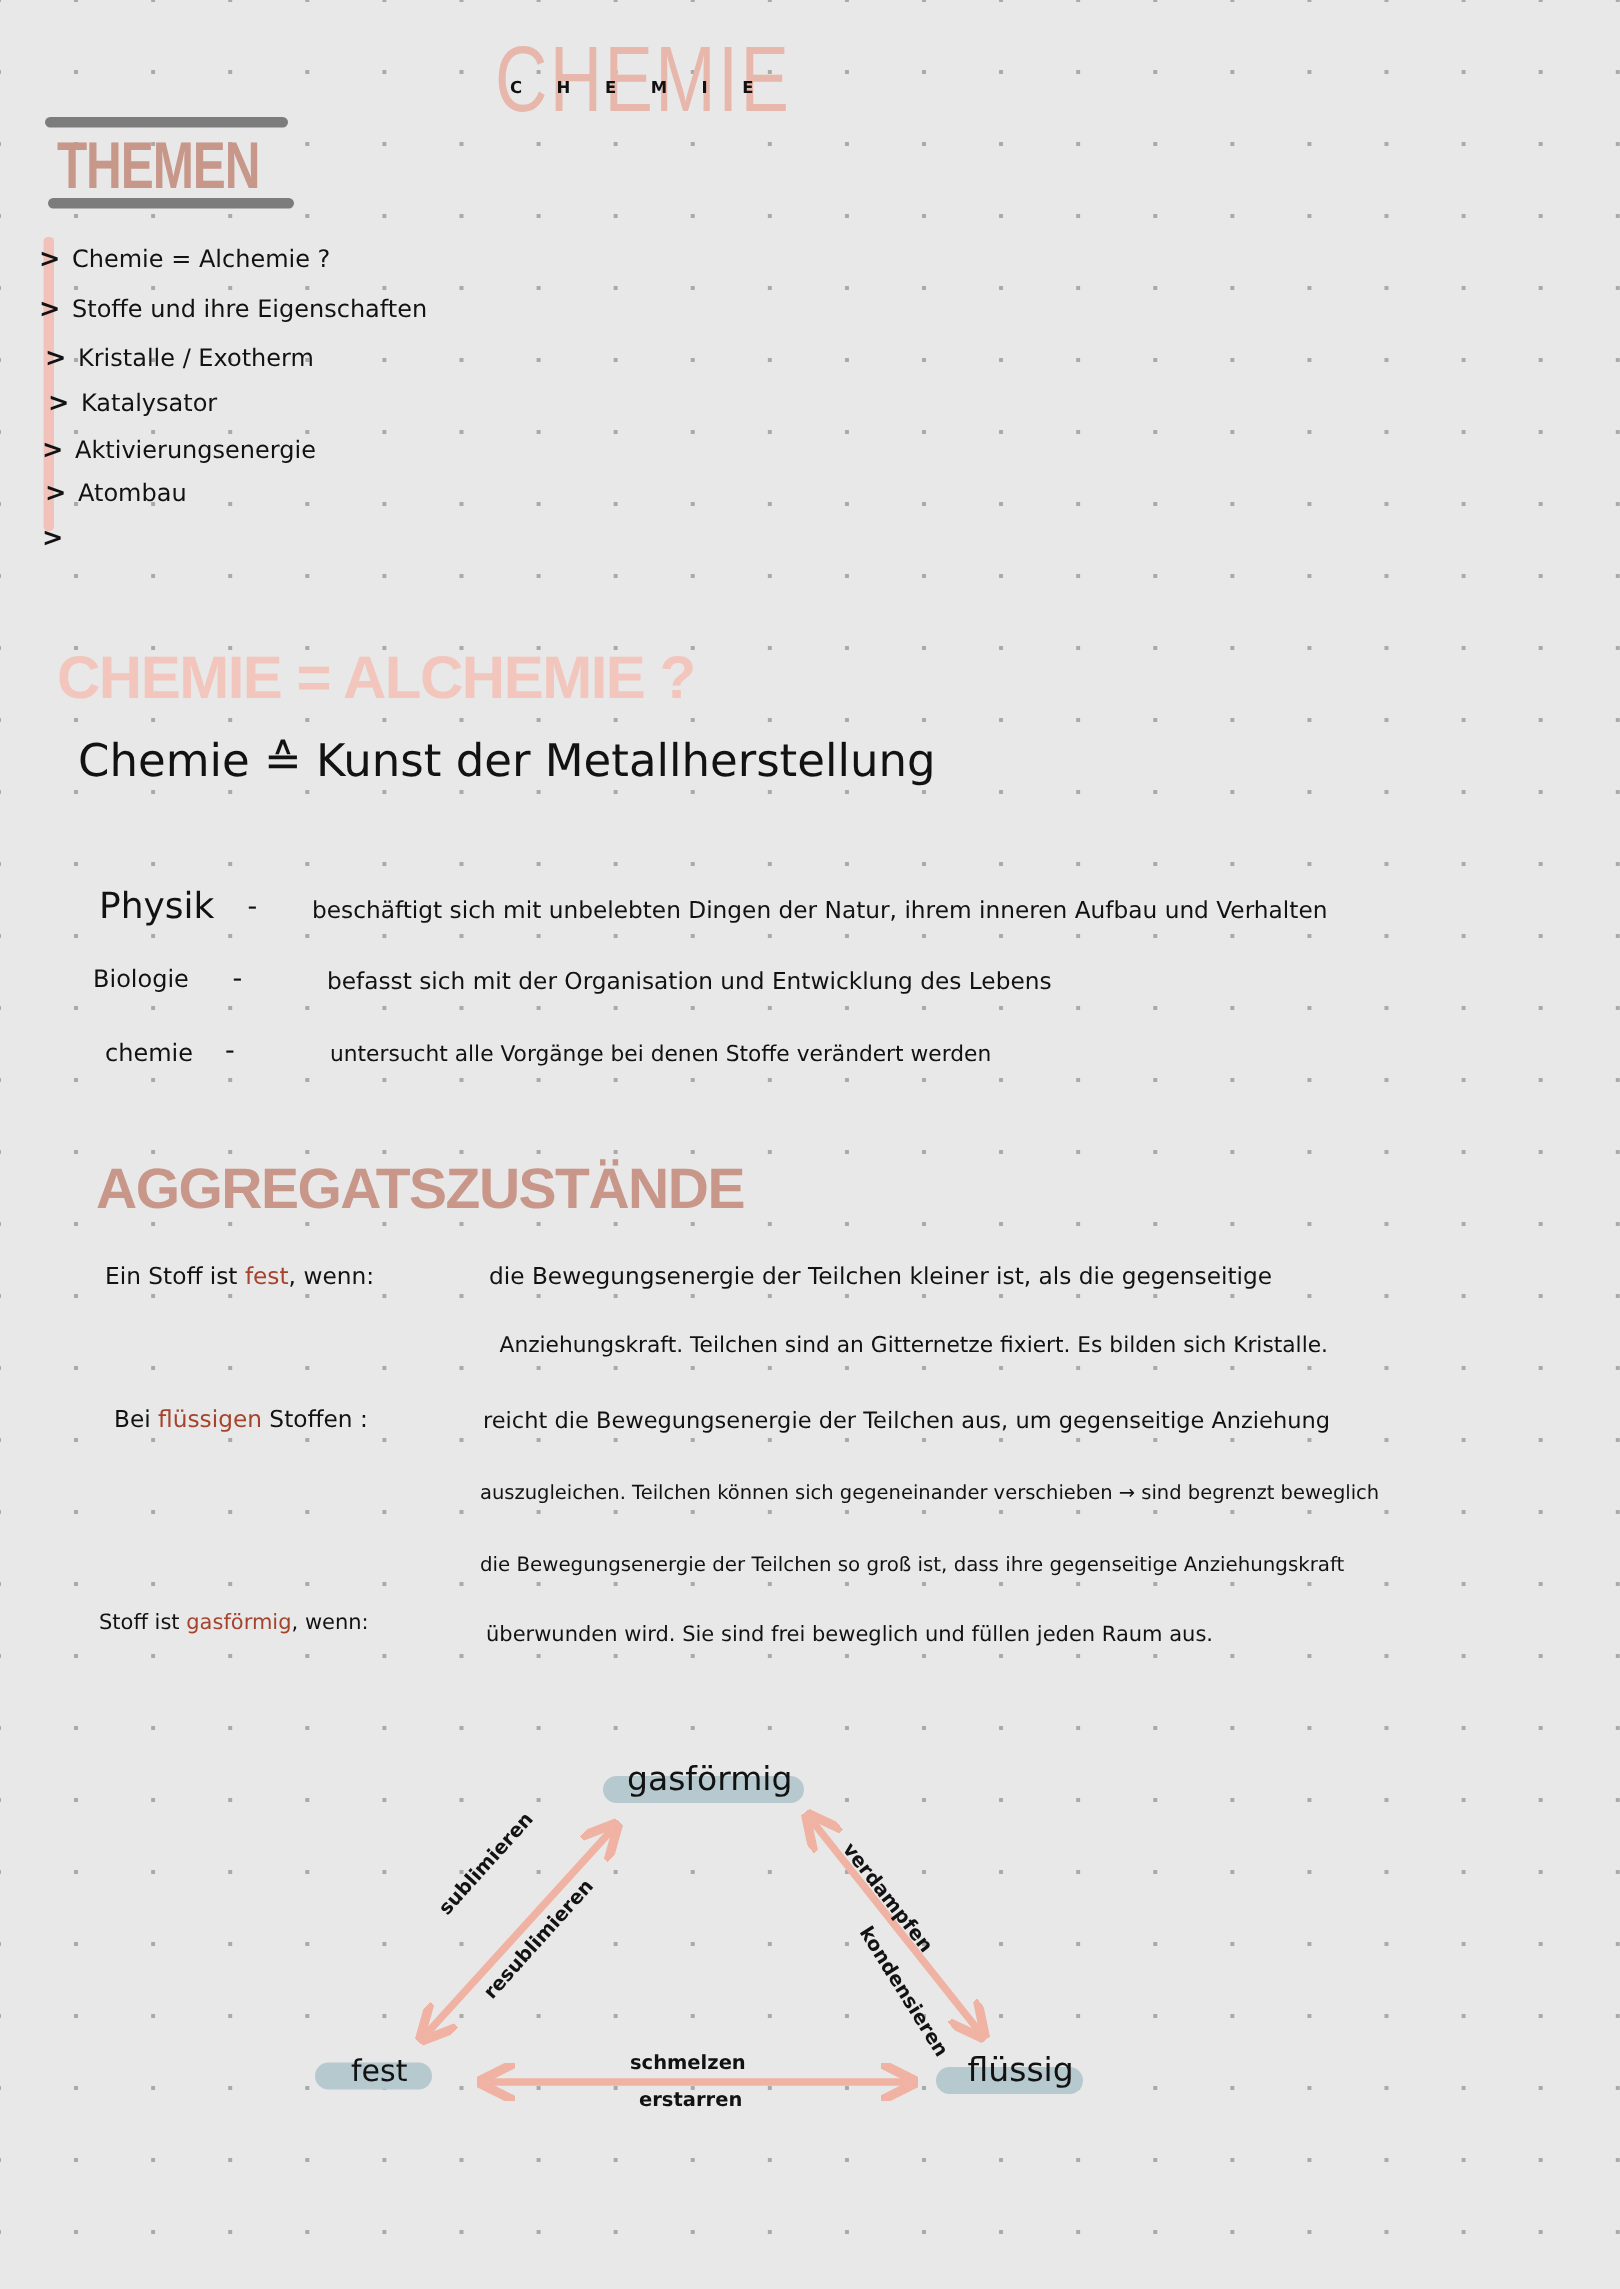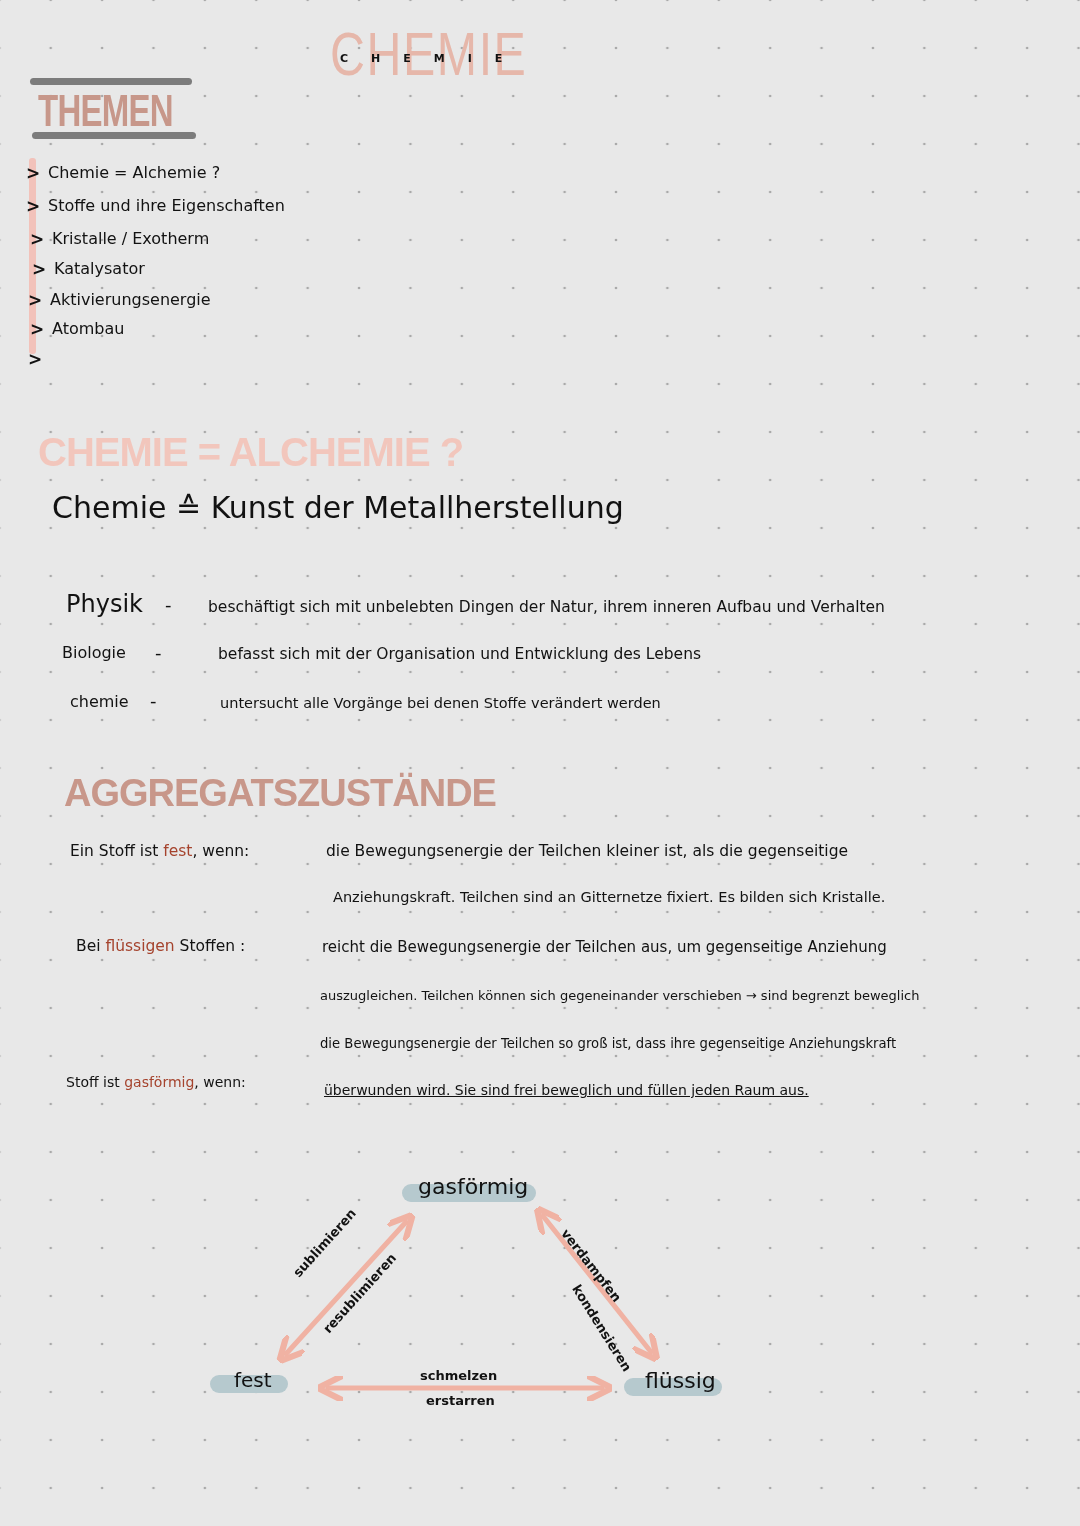--- a/index.html
+++ b/index.html
@@ -134,21 +134,21 @@
   </div>
   <div class="abs hand line" style="left:322px; top:938px; font-size:15px;">reicht die Bewegungsenergie der Teilchen aus, um gegenseitige Anziehung</div>
   <div class="abs hand line" style="left:320px; top:988px; font-size:13px;">auszugleichen. Teilchen können sich gegeneinander verschieben → sind begrenzt beweglich</div>
 </div>
 
 <div>
   <div class="abs hand line" style="left:66px; top:1036px; font-size:14px;margin-top:38px;">
     <span>Stoff ist </span><span class="accent">gasförmig</span><span>, wenn:</span>
   </div>
   <div class="abs hand line" style="left:320px; top:1036px; font-size:13.2px;">die Bewegungsenergie der Teilchen so groß ist, dass ihre gegenseitige Anziehungskraft</div>
-  <div class="abs hand line" style="left:324px; top:1082px; font-size:14px;text-decoration:underline;">überwunden wird. Sie sind frei beweglich und füllen jeden Raum aus.</div>
+  <div class="abs hand line" style="left:324px; top:1082px; font-size:14px;">überwunden wird. Sie sind frei beweglich und füllen jeden Raum aus.</div>
 </div>
 
 <div>
   <svg class="abs" style="left:0; top:0;" width="1080" height="1526">
     <defs>
       <marker id="ah" viewBox="0 0 10 10" refX="6" refY="5" markerWidth="5" markerHeight="5" orient="auto-start-reverse">
         <path d="M0,0 L10,5 L0,10" fill="none" stroke="#f0b2a3" stroke-width="2.5" stroke-linecap="round" stroke-linejoin="round"></path>
       </marker>
     </defs>
     <line x1="286" y1="1354" x2="406" y2="1222" stroke="#f0b2a3" stroke-width="5" stroke-linecap="round" marker-start="url(#ah)" marker-end="url(#ah)"></line>

